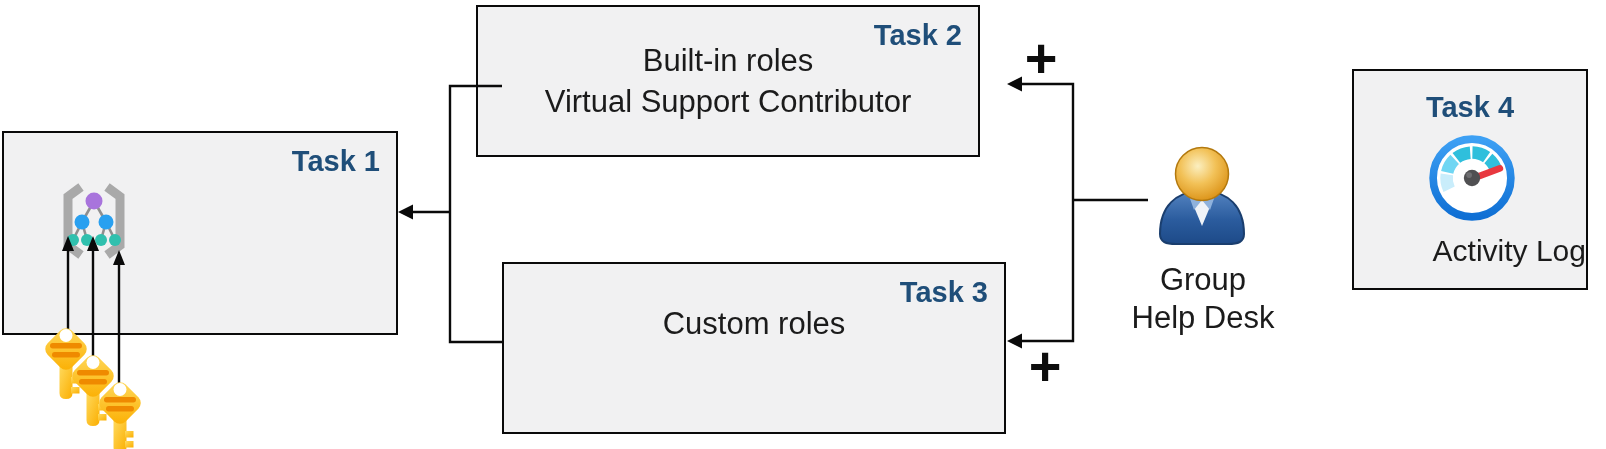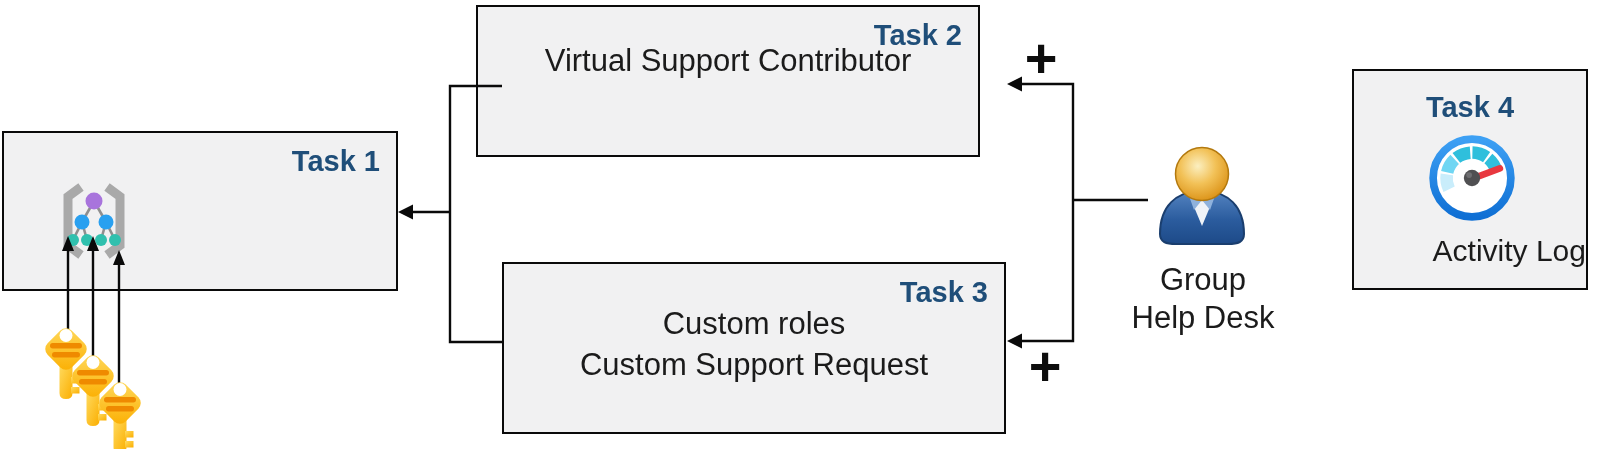--- a/index.html
+++ b/index.html
@@ -28,21 +28,21 @@
     white-space: nowrap;
   }
   .box-lines {
     position: absolute;
     left: 0; right: 0;
     text-align: center;
     font-size: 31px;
     line-height: 41px;
     color: #1b1b1b;
   }
-  #task1 { left: 2px;    top: 131px; width: 396px; height: 160px; padding-left: 20px; }
+  #task1 { left: 2px;    top: 131px; width: 396px; height: 204px; padding-left: 20px; }
   #task2 { left: 476px;  top: 5px;   width: 504px; height: 152px; }
   #task3 { left: 502px;  top: 262px; width: 504px; height: 172px; }
   #task4 { left: 1352px; top: 69px;  width: 236px; height: 221px; border-width: 2px; }
 
   #task1-label {
     position: absolute; left: 138px; width: 248px; top: 70px;
     text-align: center; font-size: 36px; line-height: 44px; color: #1b1b1b;
   }
   #task1-icon { position: absolute; left: 48px; top: 50px; }
 
@@ -111,29 +111,29 @@
         <circle cx="33" cy="57" r="6" fill="#30C0AE"></circle>
         <circle cx="47" cy="57" r="6" fill="#30C0AE"></circle>
         <circle cx="61" cy="57" r="6" fill="#30C0AE"></circle>
       </g>
     </svg>
   </div>
 
   <div class="box" id="task2">
     <div class="badge">Task 2</div>
     <div class="box-lines">
+      <div>Built-in roles</div>
       <div>Virtual Support Contributor</div>
     </div>
   </div>
 
   <div class="box" id="task3">
     <div class="badge">Task 3</div>
     <div class="box-lines">
       <div>Custom roles</div>
-      <div>Custom Support Request</div>
     </div>
   </div>
 
   <div class="box" id="task4">
     <div class="badge">Task 4</div>
     <svg id="task4-icon" width="96" height="96" viewBox="0 0 100 100">
       <defs>
         <linearGradient id="ringG" x1="0" y1="0" x2="0" y2="1">
           <stop offset="0" stop-color="#3DA0F4"></stop>
             <stop offset="1" stop-color="#0F6FD4"></stop>

